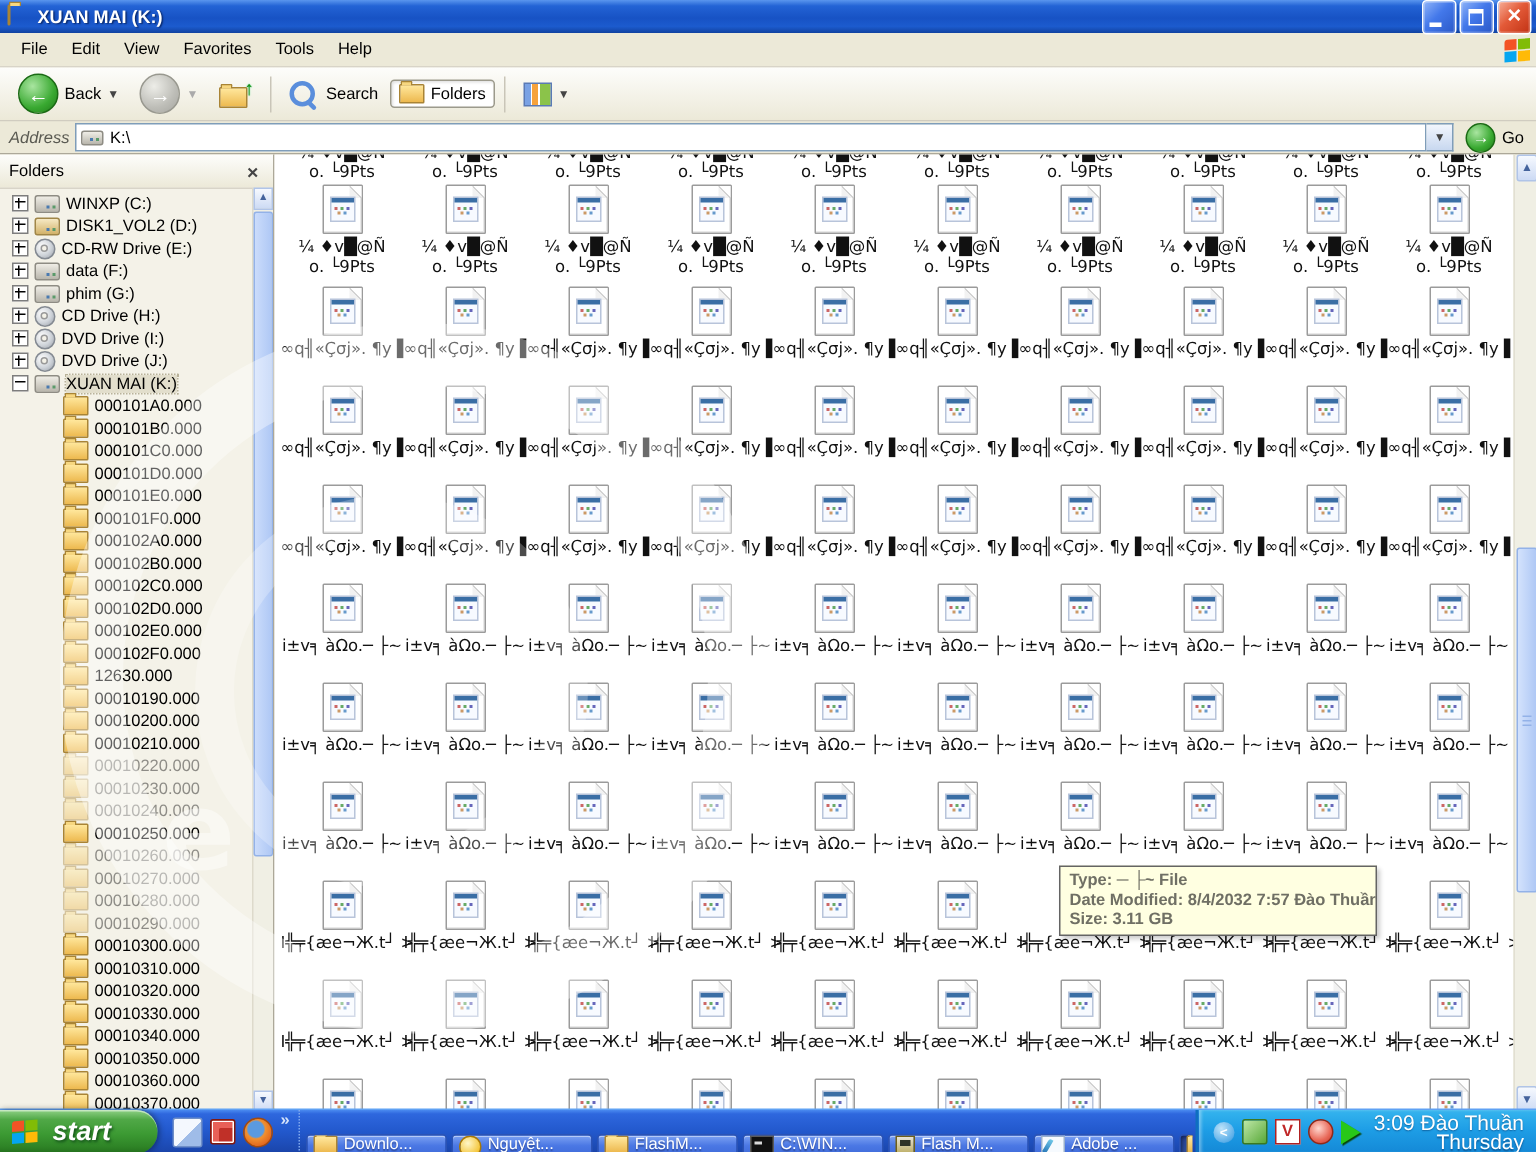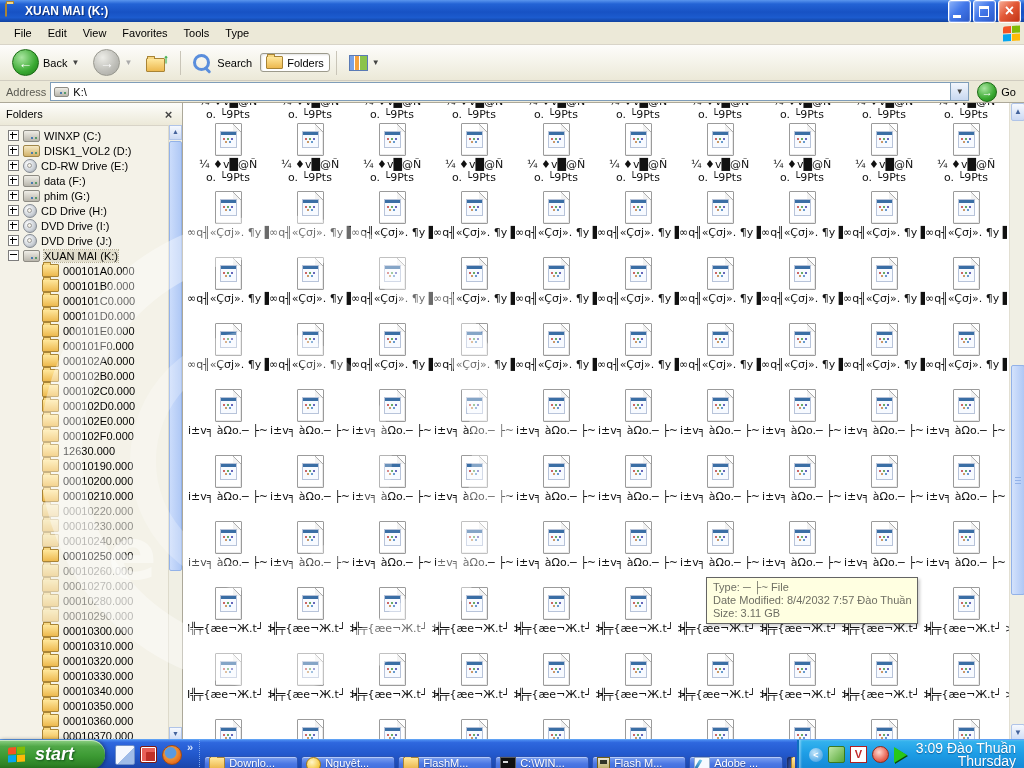--- a/index.html
+++ b/index.html
@@ -44,21 +44,21 @@
   .upfol{position:relative;width:22px;height:18px;flex:none;}
   .upfol .fol{position:absolute;left:0;bottom:0;width:17px;height:12px;}
   .upfol .uparr{position:absolute;right:-1px;top:-3px;color:#1E8A14;font-weight:bold;font-size:13px;text-shadow:0 0 1px #0c5;}
   .mag{width:11px;height:11px;border:3px solid #5A8EDC;border-radius:50%;position:relative;flex:none;margin-right:3px;}
   .mag:after{content:"";position:absolute;width:3px;height:8px;background:#5A8EDC;border-radius:2px;transform:rotate(-45deg);left:10px;top:9px;}
   .views{width:17px;height:14px;border:1px solid #5A7AB5;flex:none;
     background:linear-gradient(90deg,#7AA2E4 0 4px,#fff 4px 5px,#F6A23C 5px 9px,#fff 9px 10px,#8BC34A 10px 16px);}
 
   
   .addressbar{height:21px;display:flex;align-items:center;background:#ECE9D8;border-bottom:1px solid #ACA899;padding:0 4px 0 6px;gap:4px;}
-  .addr-label{color:#5a5a52;}
+  .addr-label{color:#5a5a52;font-style:italic;}
   .addr-input{flex:1;height:17px;background:#fff;border:1px solid #7F9DB9;display:flex;align-items:center;padding-left:3px;gap:4px;}
   .addr-drop{width:17px;height:17px;border:1px solid #7F9DB9;border-left:none;background:linear-gradient(#F2F6FD,#C8D8F0);display:flex;align-items:center;justify-content:center;margin-left:-4px;}
   .gowrap{display:flex;align-items:center;gap:4px;padding:0 4px;}
 
   
   .main{position:relative;height:639px;display:flex;}
   .treepane{width:182px;flex:none;background:#F4F2E8;border-right:1px solid #ACA899;position:relative;overflow:hidden;}
   .tp-head{height:22px;display:flex;align-items:center;justify-content:space-between;padding:0 6px;background:linear-gradient(#FDFDFB,#ECE9D8);border-bottom:1px solid #D8D4C8;color:#000;}
   .tp-close{color:#444;font-size:13px;font-weight:bold;width:15px;text-align:center;}
   .tree{position:absolute;top:22px;left:0;right:13px;bottom:0;overflow:hidden;padding-top:3px;}
@@ -98,21 +98,21 @@
   .cliplbl{margin-top:-11px;}
 
   .vscroll{width:16px;flex:none;background:#F0EFE4;position:relative;border-left:1px solid #E2DFD2;}
   .vscroll .sbtn{position:absolute;left:1px;right:1px;height:16px;background:linear-gradient(#F6F9FE,#CCDAF4);border:1px solid #B0C4E8;border-radius:2px;color:#44639C;font-size:8px;text-align:center;line-height:15px;}
   .vscroll .up{top:0;} .vscroll .dn{bottom:0;}
   .vscroll .thumb{position:absolute;left:1px;right:1px;top:262px;height:228px;background:linear-gradient(90deg,#D3E2FC,#AFC8F5);border:1px solid #93B2E8;border-radius:2px;}
   .vscroll .thumb:after{content:"";position:absolute;left:3px;right:3px;top:50%;height:1px;background:#93B2E8;box-shadow:0 -3px 0 #93B2E8,0 3px 0 #93B2E8;}
 
   
   .tooltip{position:absolute;left:706px;top:577px;width:198px;background:#FFFFE1;border:1px solid #646464;
-    padding:3px 6px;color:#6F6F64;font-size:11px;line-height:13px;z-index:30;box-shadow:2px 2px 3px rgba(0,0,0,.2);white-space:nowrap;overflow:hidden;}
+    padding:3px 6px;color:#6F6F64;font-size:11px;line-height:13px;z-index:30;box-shadow:2px 2px 3px rgba(0,0,0,.2);white-space:nowrap;overflow:hidden;font-weight:bold;}
 
   
   .watermark{position:absolute;inset:0;pointer-events:none;z-index:20;}
   .wm-ring{position:absolute;left:40px;top:215px;width:390px;height:390px;border:42px solid rgba(255,255,255,.38);border-radius:50%;}
   .wm-ring2{position:absolute;left:130px;top:330px;width:210px;height:210px;border:26px solid rgba(255,255,255,.25);border-radius:50%;}
   .wm-e{position:absolute;left:108px;top:512px;font-size:72px;font-weight:bold;color:rgba(255,255,255,.45);font-family:"DejaVu Sans",sans-serif;}
 
   
   .taskbar{position:absolute;left:0;top:739px;width:1024px;height:29px;display:flex;align-items:stretch;
     background:linear-gradient(#4A8AF0 0%,#2E67DE 9%,#2258CC 50%,#1B46AC 95%,#15359A 100%);border-top:1px solid #5FA1F4;z-index:40;}
@@ -168,21 +168,21 @@
       </span>
     </div>
 
     <div class="menubar">
       <span id="menu-items" style="display:flex;">
           <span class="menu-item">File</span>
           <span class="menu-item">Edit</span>
           <span class="menu-item">View</span>
           <span class="menu-item">Favorites</span>
           <span class="menu-item">Tools</span>
-          <span class="menu-item">Type</span>
+          <span class="menu-item">Help</span>
         </span>
       <span class="spacer"></span>
       <span class="winflag">
           <i></i>
           <i></i>
           <i></i>
           <i></i>
         </span>
     </div>
 

